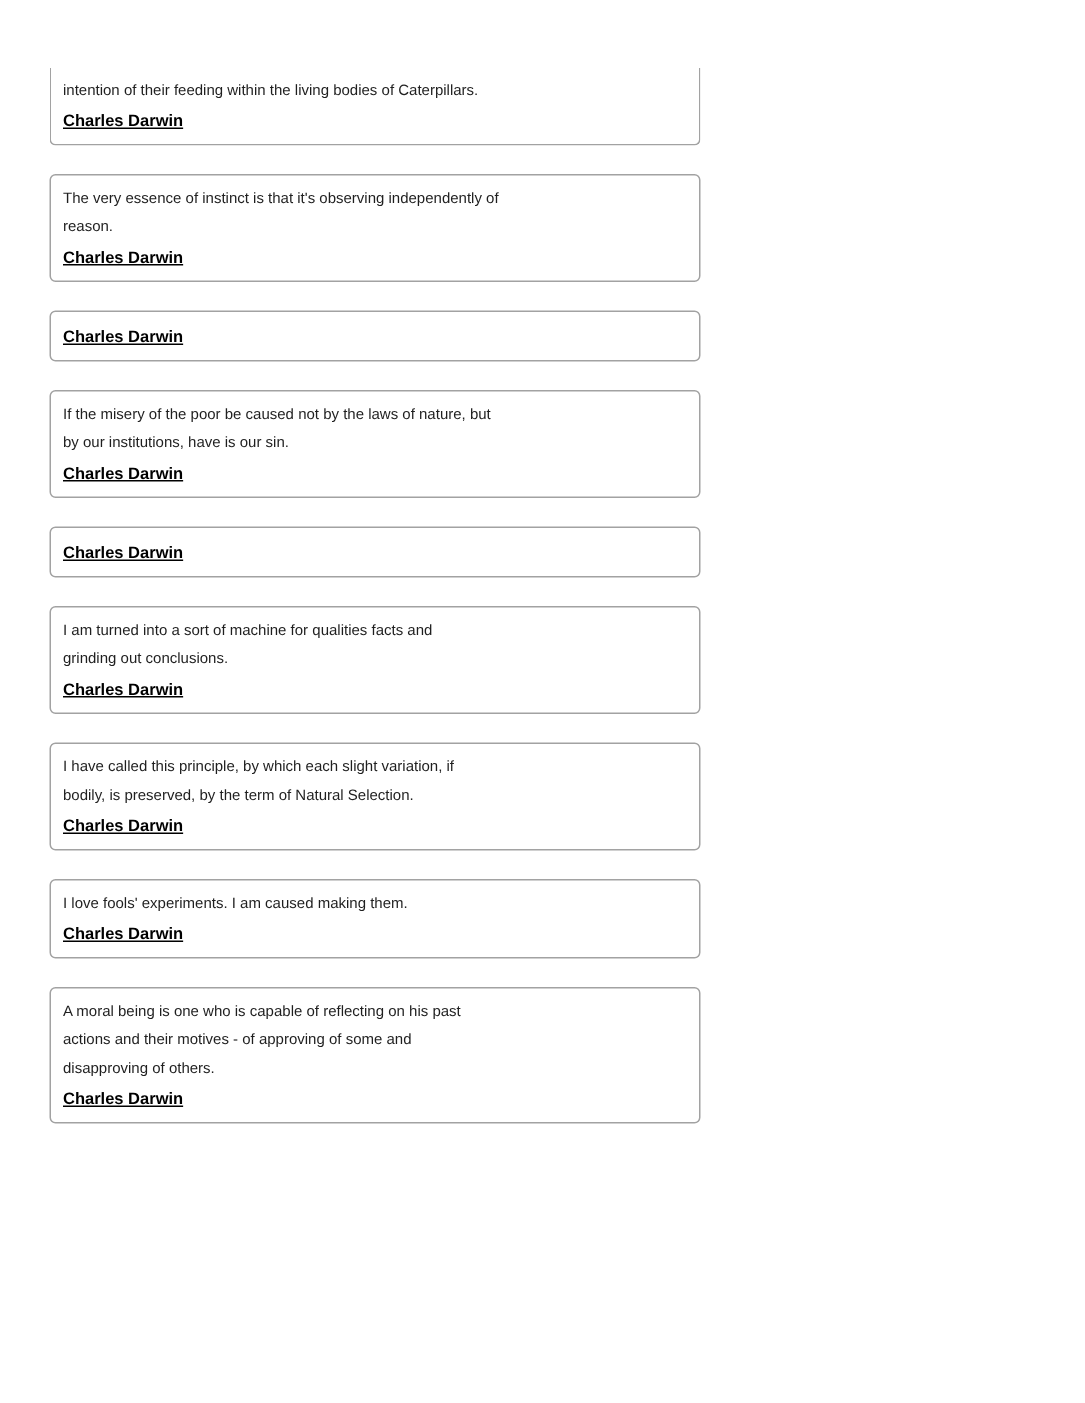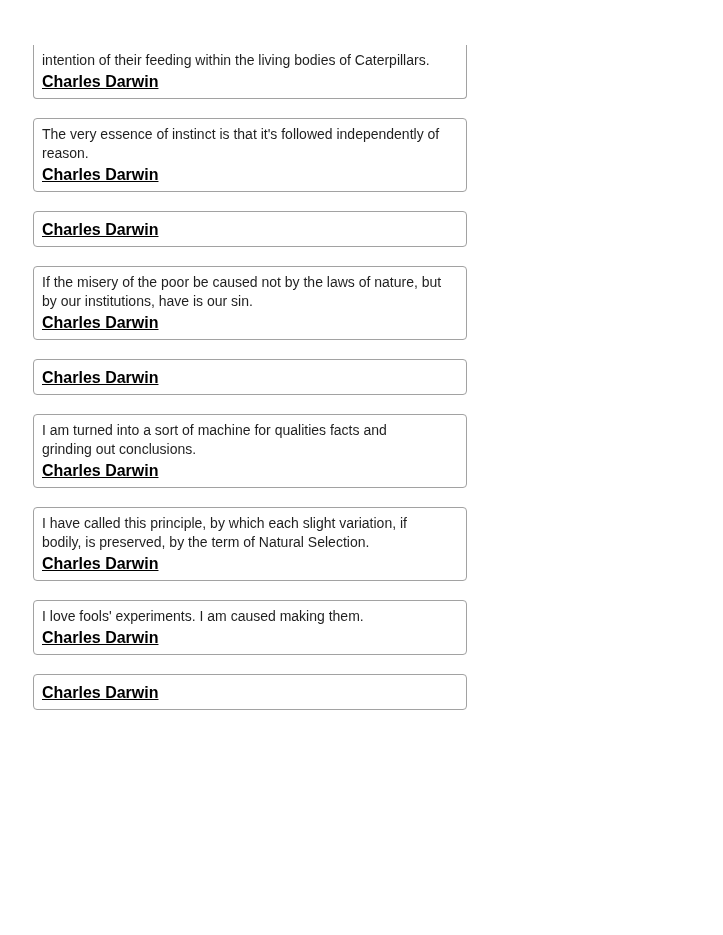--- a/index.html
+++ b/index.html
@@ -36,49 +36,49 @@
     padding: 6px 8px 7px 8px;
     margin-bottom: 19px;
   }
   .quote-card.clipped {
     border-top: none;
     border-top-left-radius: 0;
     border-top-right-radius: 0;
   }
   .quote-text {
     margin: 0;
-    font-size: 14px;
+    font-size: 10px;
     line-height: 19px;
     color: var(--quote-color);
     white-space: pre-line;
   }
   .author-link {
     display: inline-block;
     margin-top: 5px;
-    font-size: 16px;
+    font-size: 11px;
     line-height: 13px;
     font-weight: bold;
     color: var(--author-color);
     text-decoration: underline;
     cursor: pointer;
   }
 </style>
 </head>
 <body>
 
 <div class="viewport">
   <div class="quote-list">
 
     <div class="quote-card clipped">
       <p class="quote-text">intention of their feeding within the living bodies of Caterpillars.</p>
       <a class="author-link">Charles Darwin</a>
     </div>
 
     <div class="quote-card">
-      <p class="quote-text">The very essence of instinct is that it's followed independently of
+      <p class="quote-text">The very essence of instinct is that it's observing independently of
 reason.</p>
       <a class="author-link">Charles Darwin</a>
     </div>
 
     <div class="quote-card">
       <a class="author-link">Charles Darwin</a>
     </div>
 
     <div class="quote-card">
       <p class="quote-text">If the misery of the poor be caused not by the laws of nature, but
@@ -101,17 +101,20 @@
 bodily, is preserved, by the term of Natural Selection.</p>
       <a class="author-link">Charles Darwin</a>
     </div>
 
     <div class="quote-card">
       <p class="quote-text">I love fools' experiments. I am caused making them.</p>
       <a class="author-link">Charles Darwin</a>
     </div>
 
     <div class="quote-card">
+      <p class="quote-text">A moral being is one who is capable of reflecting on his past
+actions and their motives - of approving of some and
+disapproving of others.</p>
       <a class="author-link">Charles Darwin</a>
     </div>
 
   </div>
 </div>
 
 </body></html>

